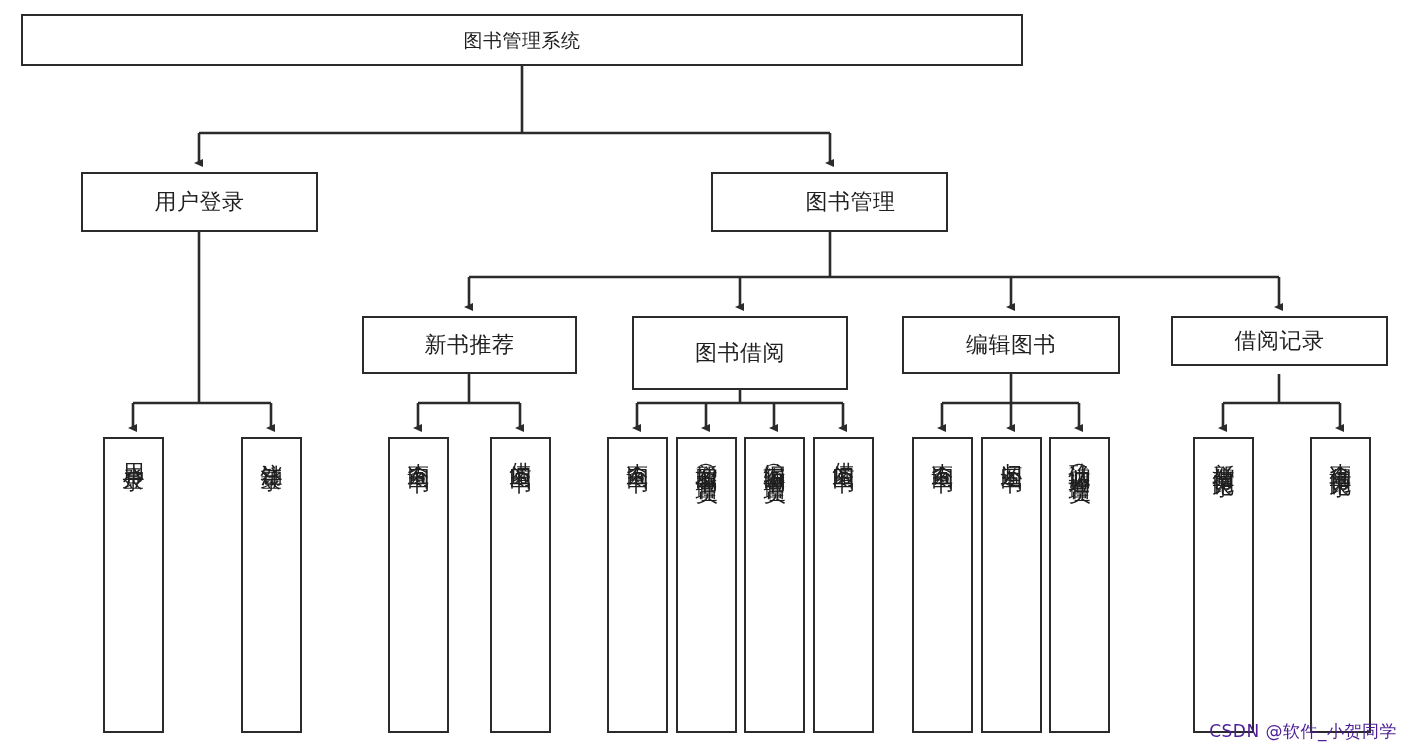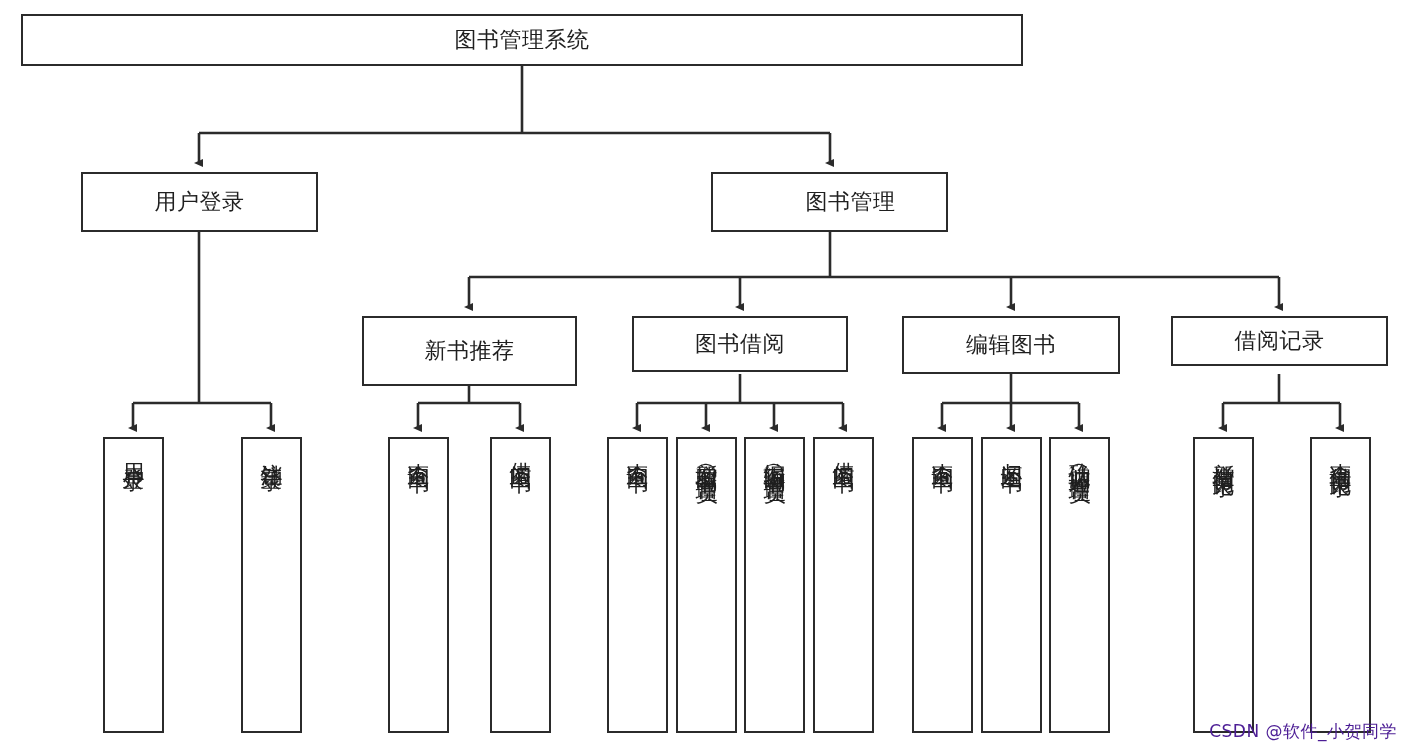--- a/index.html
+++ b/index.html
@@ -36,21 +36,21 @@
     display:block;
     line-height:1.28;
     letter-spacing:0.5px;
     color:#1f1f1f;
   }
   
   .node.horiz .lbl{
     writing-mode:horizontal-tb;
     font-size:22px;
   }
-  .node.root .lbl{font-size:22px;}
+  .node.root .lbl{font-size:19px;}
   
   .node.vert{
     align-items:flex-start;
     justify-content:center;
     padding-top:6px;
   }
   .node.vert .lbl{
     writing-mode:vertical-rl;
     text-orientation:upright;
     font-size:22px;
@@ -129,25 +129,25 @@
   </div>
 
   <div class="node horiz" style="left:81px;top:172px;width:237px;height:60px;">
     <span class="lbl">用户登录</span>
   </div>
 
   <div class="node horiz" style="left:711px;top:172px;width:237px;height:60px;padding-left:42px;">
     <span class="lbl">图书管理</span>
   </div>
 
-  <div class="node horiz" style="left:362px;top:316px;width:215px;height:70px;">
+  <div class="node horiz" style="left:362px;top:316px;width:215px;height:58px;">
     <span class="lbl">新书推荐</span>
   </div>
 
-  <div class="node horiz" style="left:632px;top:316px;width:216px;height:56px;">
+  <div class="node horiz" style="left:632px;top:316px;width:216px;height:74px;">
     <span class="lbl">图书借阅</span>
   </div>
 
   <div class="node horiz" style="left:902px;top:316px;width:218px;height:58px;">
     <span class="lbl">编辑图书</span>
   </div>
 
   <div class="node horiz" style="left:1171px;top:316px;width:217px;height:50px;">
     <span class="lbl">借阅记录</span>
   </div>

